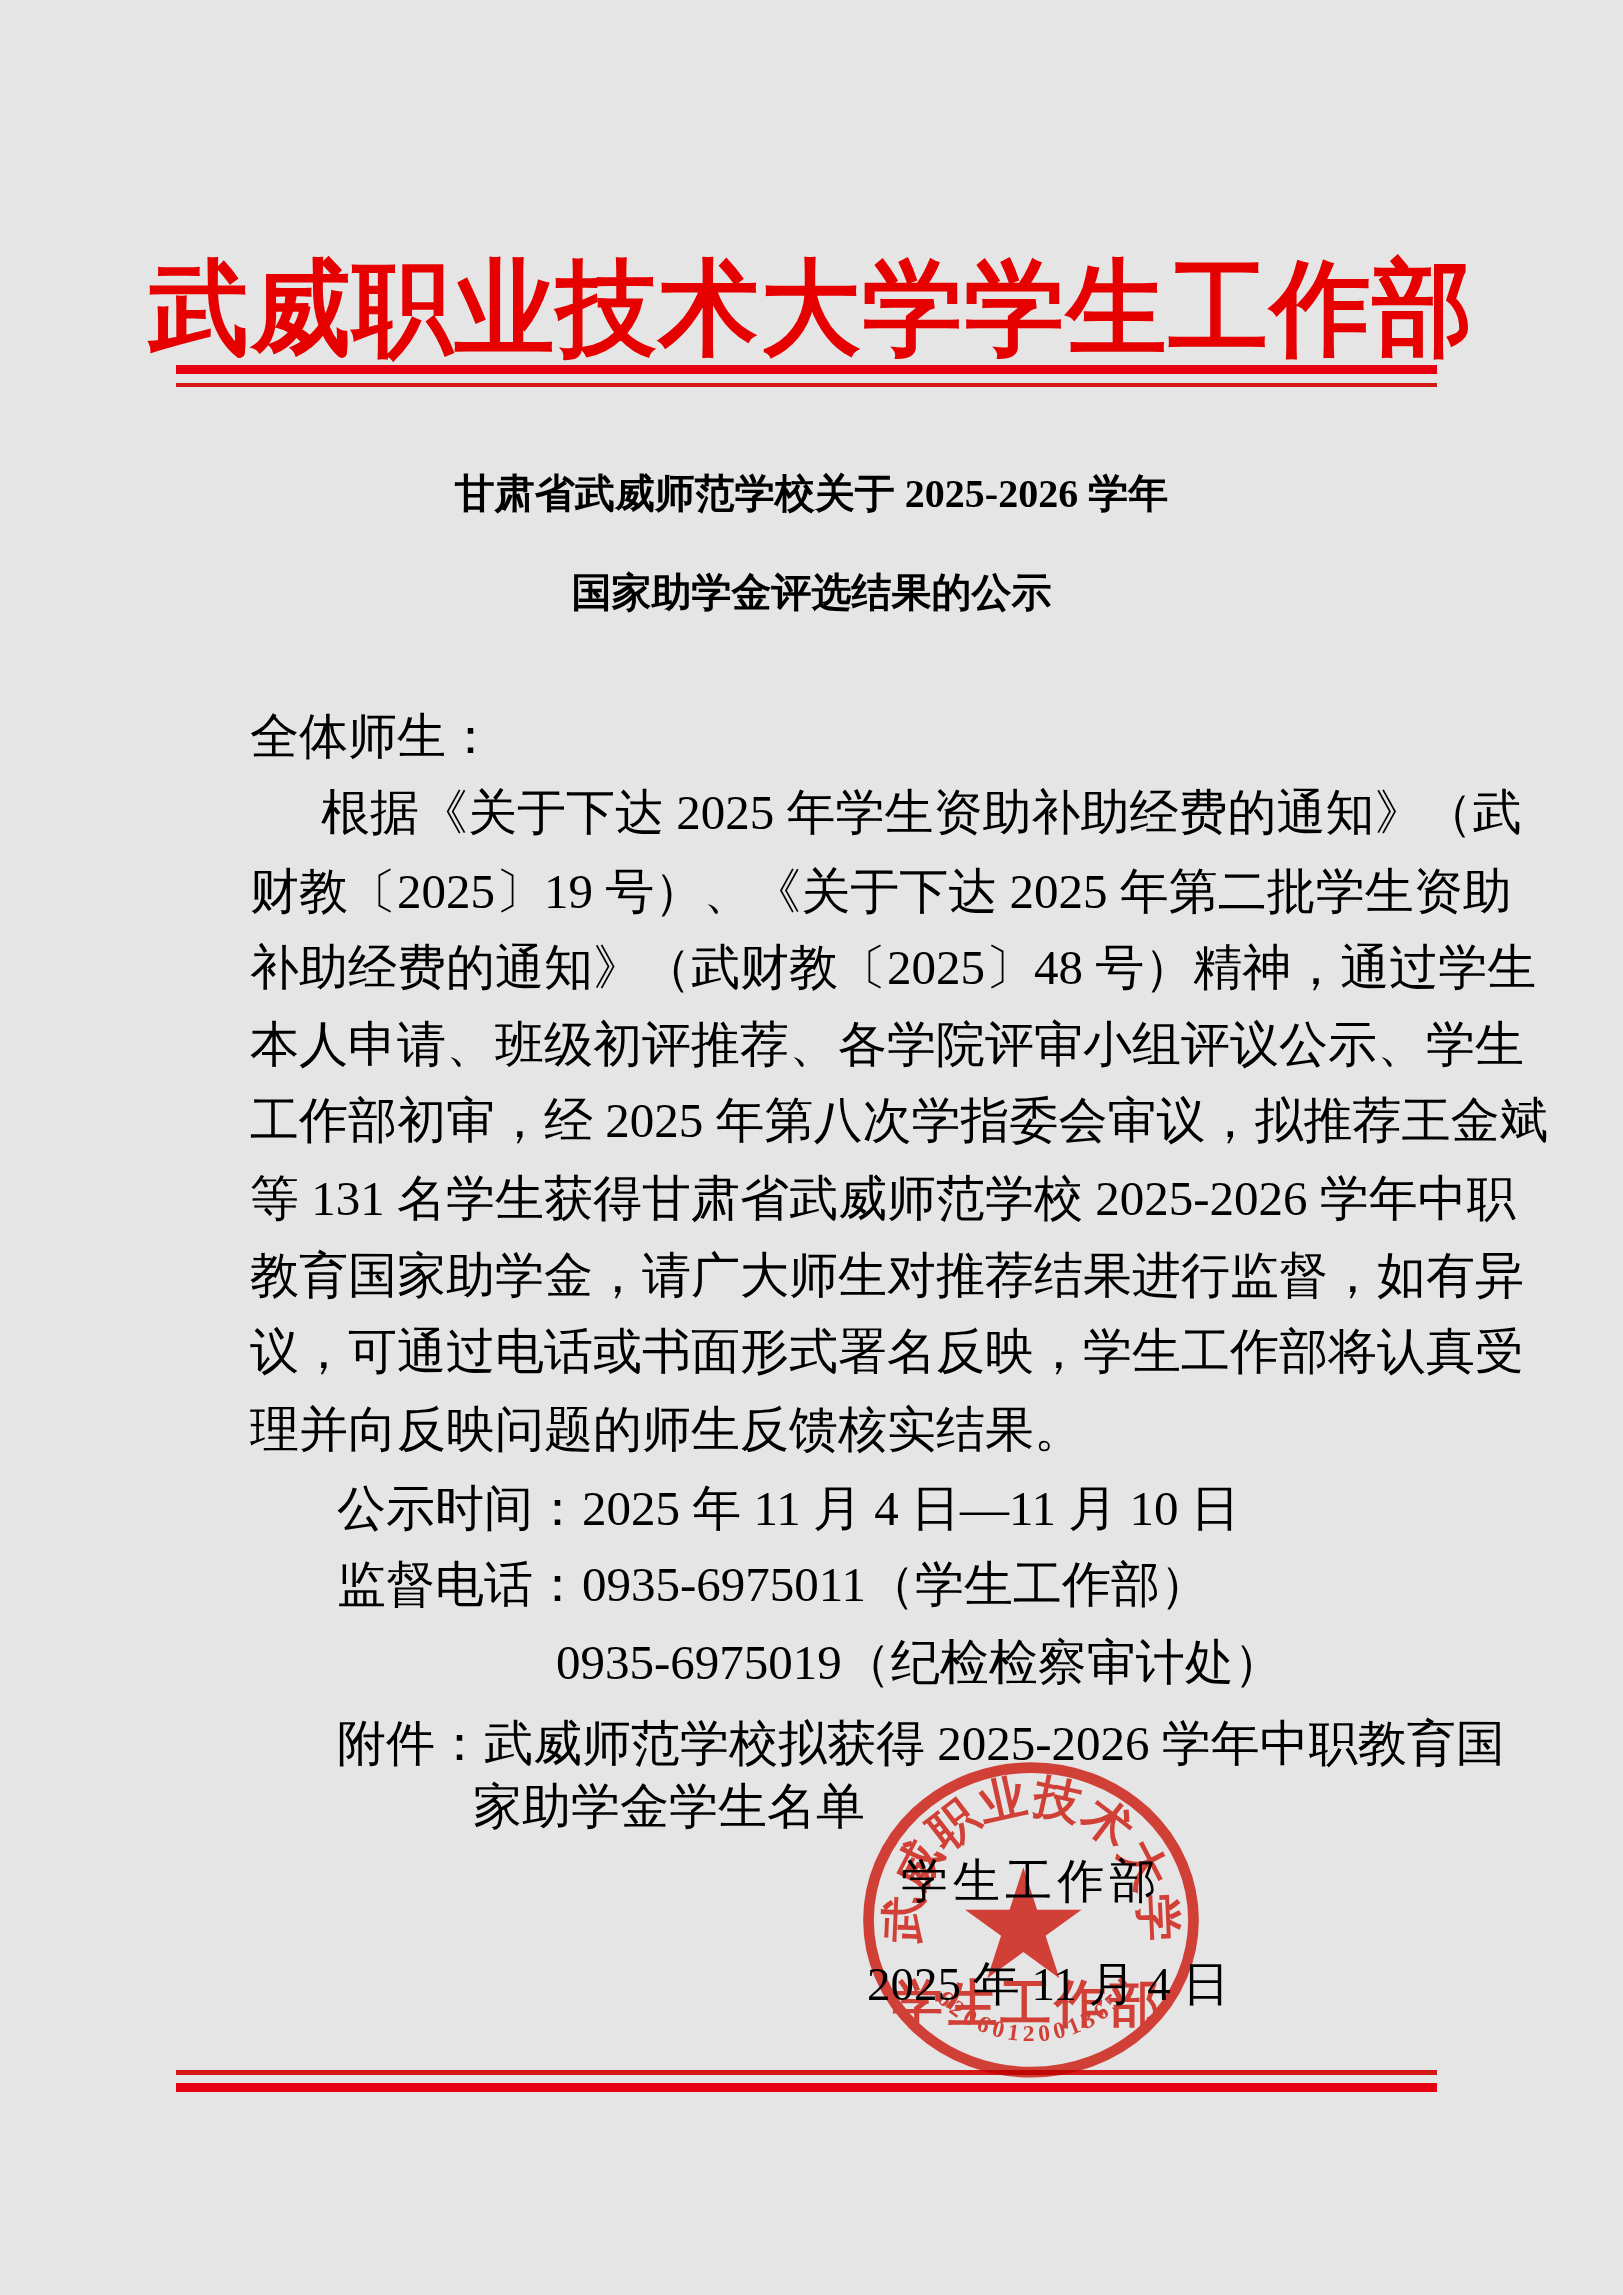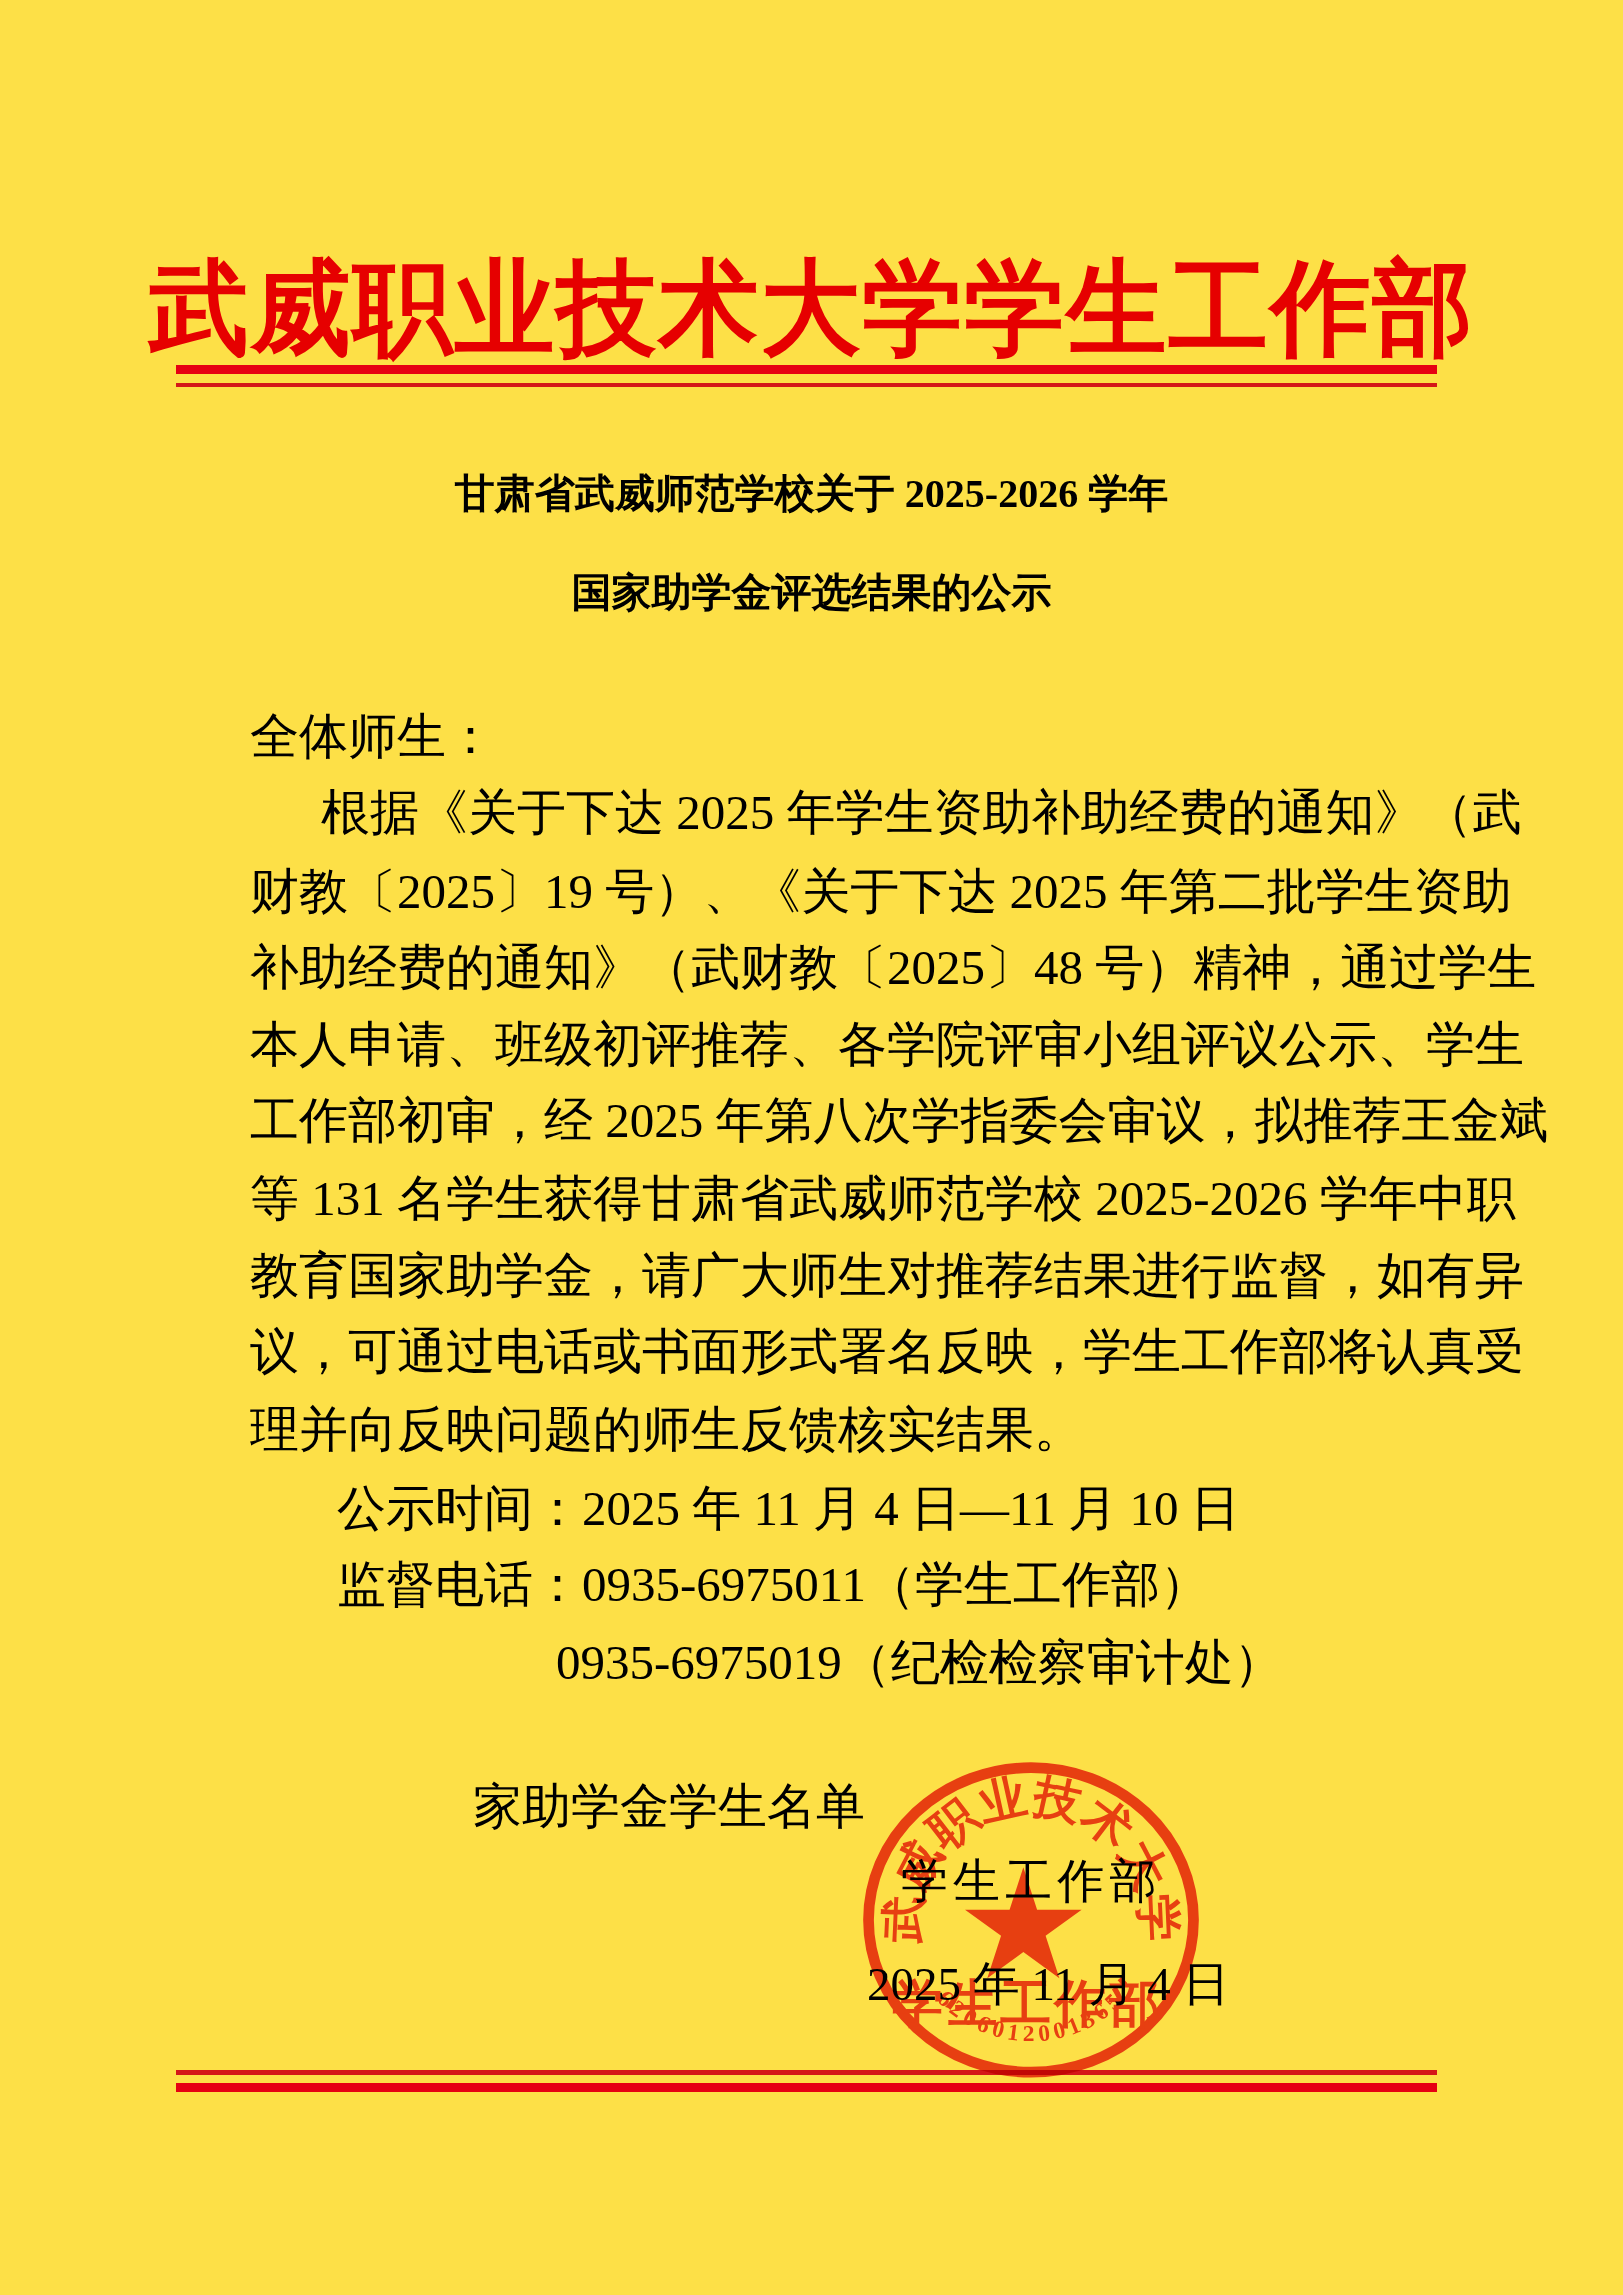--- a/index.html
+++ b/index.html
@@ -4,21 +4,21 @@
 <style>
   html, body {
     margin: 0;
     padding: 0;
     background: #ffffff;
   }
   .page {
     position: relative;
     width: 1623px;
     height: 2295px;
-    background: #fde047;
+    background: #e5e5e5;
     overflow: hidden;
     font-family: "Liberation Serif", "DejaVu Serif", serif;
     color: #000000;
   }
 
   
   .org-header {
     position: absolute;
     top: 240px;
     left: 0;
@@ -116,20 +116,21 @@
   <div class="bline" style="left:250px; top:1018px;">本人申请、班级初评推荐、各学院评审小组评议公示、学生</div>
   <div class="bline" style="left:250px; top:1094px;">工作部初审，经 2025 年第八次学指委会审议，拟推荐王金斌</div>
   <div class="bline" style="left:250px; top:1172px;">等 131 名学生获得甘肃省武威师范学校 2025-2026 学年中职</div>
   <div class="bline" style="left:250px; top:1249px;">教育国家助学金，请广大师生对推荐结果进行监督，如有异</div>
   <div class="bline" style="left:250px; top:1325px;">议，可通过电话或书面形式署名反映，学生工作部将认真受</div>
   <div class="bline" style="left:250px; top:1403px;">理并向反映问题的师生反馈核实结果。</div>
 
   <div class="bline" style="left:337px; top:1482px;">公示时间：2025 年 11 月 4 日—11 月 10 日</div>
   <div class="bline" style="left:337px; top:1558px;">监督电话：0935-6975011（学生工作部）</div>
   <div class="bline" style="left:556px; top:1636px;">0935-6975019（纪检检察审计处）</div>
+  <div class="bline" style="left:337px; top:1717px;">附件：武威师范学校拟获得 2025-2026 学年中职教育国</div>
   <div class="bline" style="left:473px; top:1780px;">家助学金学生名单</div>
 
   <div class="sig-dept">学生工作部</div>
   <div class="sig-date">2025 年 11 月 4 日</div>
 
   <div class="rule rule-bottom-thin"></div>
   <div class="rule rule-bottom-thick"></div>
 
   <svg class="seal" viewBox="0 0 680 640" xmlns="http://www.w3.org/2000/svg">
     <ellipse cx="340" cy="315" rx="318" ry="298" fill="none" stroke="#e8372b" stroke-width="21"></ellipse>

